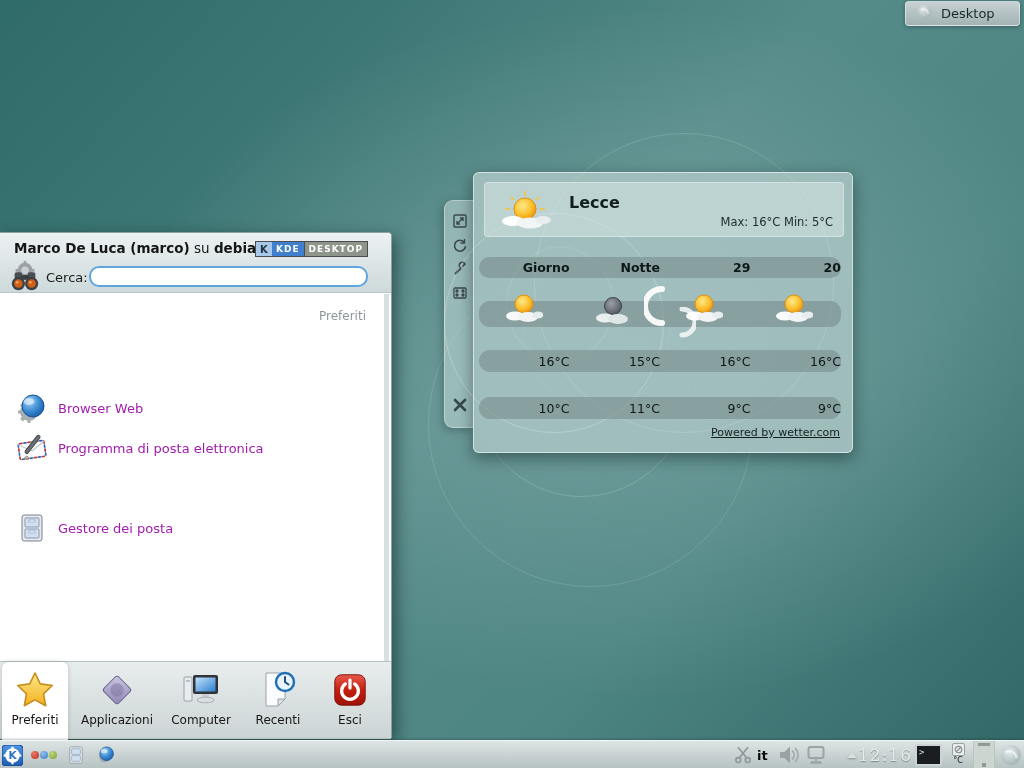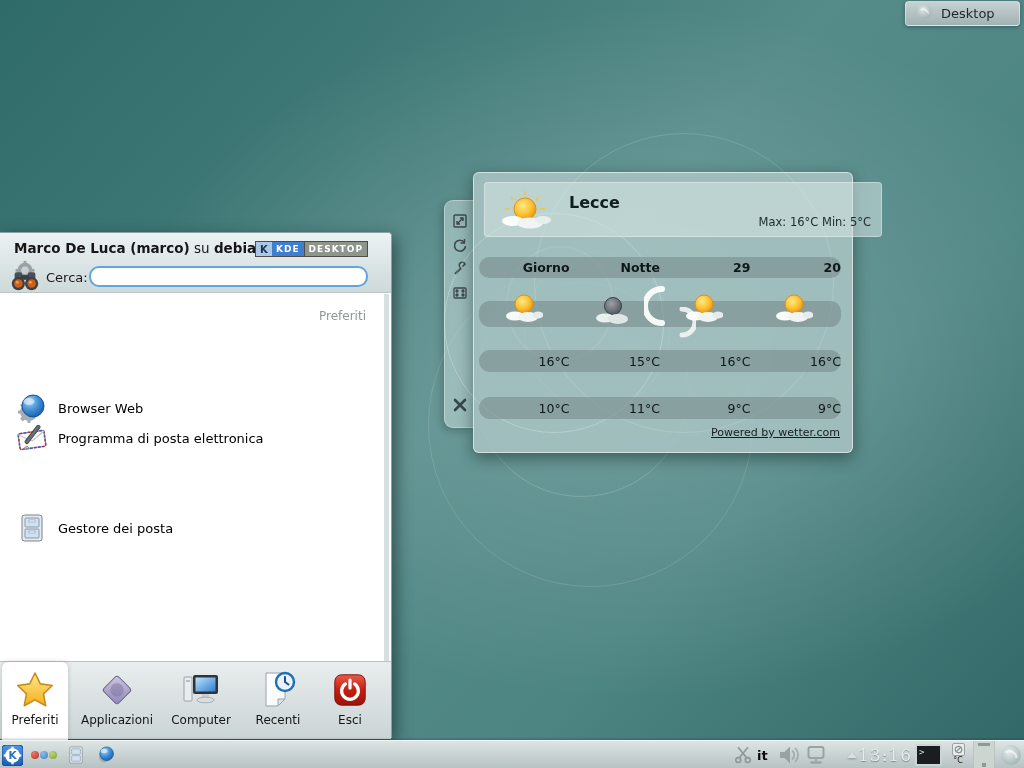--- a/index.html
+++ b/index.html
@@ -29,21 +29,21 @@
     background:rgba(206,225,223,.48); border:1px solid rgba(255,255,255,.35); border-right:none;
     box-shadow:-2px 3px 8px rgba(0,20,20,.25); }
   #handle .hicon { position:absolute; left:7px; width:16px; height:16px; }
   #handle svg { width:16px; height:16px; }
 
   
   #weather { left:473px; top:172px; width:380px; height:281px; border-radius:6px;
     background:rgba(168,196,194,.86); border:1px solid rgba(255,255,255,.55);
     box-shadow:0 5px 16px rgba(0,20,20,.45); }
   #weather .arcdecor { position:absolute; border-radius:50%; border:1px solid rgba(255,255,255,.25); pointer-events:none; }
-  #w-header { position:absolute; left:10px; top:9px; width:398px; height:55px; border-radius:4px;
+  #w-header { position:absolute; left:10px; top:9px; width:360px; height:55px; border-radius:4px;
     background:rgba(214,230,228,.55); border:1px solid rgba(255,255,255,.35); }
   #w-sun { position:absolute; left:12px; top:6px; width:56px; height:44px; }
   #w-city { position:absolute; left:84px; top:10px; font-size:16px; font-weight:bold; color:#101e1e; }
   #w-summary { position:absolute; right:10px; bottom:7px; font-size:11.5px; color:#1a2a2a; }
   .wbar { position:absolute; left:5px; width:362px; border-radius:11px; background:rgba(116,134,134,.55); }
   .wrow { position:absolute; left:5px; width:362px; display:flex; }
   .wcell { flex:1; text-align:right; font-size:12.5px; color:#0d1717; }
   .wcell.hdr { font-weight:bold; }
   #w-colbar   { top:84px;  height:21px; }
   #w-cols     { top:87px; }
@@ -72,21 +72,21 @@
   #ko-search-icon { position:absolute; left:8px; top:26px; width:34px; height:32px; }
   #ko-search-label { position:absolute; left:46px; top:37px; font-size:13px; color:#1a1a1a; }
   #ko-search { position:absolute; left:89px; top:33px; width:279px; height:21px;
     border:2px solid #5fa5de; border-radius:10px; background:#fff; outline:none;
     font-size:12px; padding:0 8px; color:#222; }
   #ko-list { position:absolute; left:0; top:61px; width:100%; height:367px; background:#fff; }
   #ko-list::after { content:""; position:absolute; right:2px; top:0; width:5px; height:100%; background:#d6e0e1; }
   #ko-section { position:absolute; right:25px; top:15px; font-size:12px; color:#8e9899; }
   .ko-item { position:absolute; left:0; width:382px; height:40px; display:flex; align-items:center; cursor:pointer; }
   .ko-item .ic { width:32px; height:32px; margin-left:16px; }
-  .ko-item .tx { margin-left:10px; font-size:13px; color:#000000; }
+  .ko-item .tx { margin-left:10px; font-size:13px; color:#a21caf; }
   #ko-tabs { position:absolute; left:0; top:428px; width:100%; height:78px;
     background:linear-gradient(#e9eded,#cbd4d5); border-top:1px solid #b6c2c3; }
   .ko-tab { position:absolute; top:0; height:78px; display:flex; flex-direction:column;
     align-items:center; justify-content:flex-start; cursor:pointer; }
   .ko-tab .tic { width:40px; height:42px; margin-top:7px; display:flex; align-items:center; justify-content:center; }
   .ko-tab .tlb { font-size:12px; color:#161616; margin-top:2px; }
   .ko-tab.active { background:#fff; border-radius:6px 6px 0 0; box-shadow:0 0 5px rgba(0,0,0,.18); }
   #tab-0 { left:2px;  width:66px; }
   #tab-1 { left:74px; width:86px; }
   #tab-2 { left:164px; width:74px;text-align:center; }
@@ -352,21 +352,21 @@
               <rect x="21" y="18.5" width="4" height="3"></rect>
               <rect x="4.5" y="11.5" width="4" height="3" transform="rotate(-45 6.5 13)"></rect>
               <rect x="4.5" y="25.5" width="4" height="3" transform="rotate(45 6.5 27)"></rect>
             </g>
             <circle cx="17" cy="14" r="11" fill="url(#gGlobe)" stroke="#17528f"></circle>
             <ellipse cx="13" cy="9.5" rx="5.5" ry="3.5" fill="#fff" opacity=".55"></ellipse>
           </svg></span>
       <span class="tx">Browser Web</span>
     </div>
 
-    <div class="ko-item" style="top:124px">
+    <div class="ko-item" style="top:134px">
       <span class="ic">
         <svg viewBox="0 0 32 32">
             <g transform="rotate(-8 16 18)">
               <rect x="3" y="10" width="26" height="16" rx="1.5" fill="#fdfdfd" stroke="#9aa2a8"></rect>
               <rect x="3" y="10" width="26" height="16" rx="1.5" fill="none" stroke="#c03030" stroke-width="1.6" stroke-dasharray="3 5"></rect>
               <rect x="3" y="10" width="26" height="16" rx="1.5" fill="none" stroke="#2f5fc0" stroke-width="1.6" stroke-dasharray="3 5" stroke-dashoffset="4"></rect>
               <path d="M3 11 L16 19 L29 11" fill="none" stroke="#b8bec4"></path>
             </g>
             <rect x="15" y="1" width="3.4" height="22" rx="1.5" transform="rotate(38 16 12)" fill="#6a7076" stroke="#44484c"></rect>
             <path d="M7 27 l4 -3 2.5 2.5 Z" fill="#d8d0a8" stroke="#888"></path>
@@ -491,21 +491,21 @@
       </svg>
     </span>
   <span class="pi" id="p-network">
     <svg viewBox="0 0 22 20" fill="none" stroke="#9aa4a6" stroke-width="2">
         <rect x="3.5" y="2" width="15" height="11" rx="2"></rect>
         <path d="M11 13 v3"></path>
         <path d="M6.5 17.5 h9" stroke-linecap="round" stroke-width="2.6"></path>
       </svg>
     </span>
   <span class="pi" id="p-expander"></span>
-  <span class="pi" id="p-clock">13:16</span>
+  <span class="pi" id="p-clock">12:16</span>
   <span class="pi" id="p-terminal">&gt;</span>
   <span class="pi" id="p-traywx">
     <span class="nodata">
         <svg viewBox="0 0 10 10" fill="none" stroke="#8a9294" stroke-width="1.4">
           <circle cx="5" cy="5" r="3.6"></circle>
           <path d="M2.5 7.5 L7.5 2.5"></path>
         </svg>
       </span>
     <span class="unit">°C</span>
   </span>

